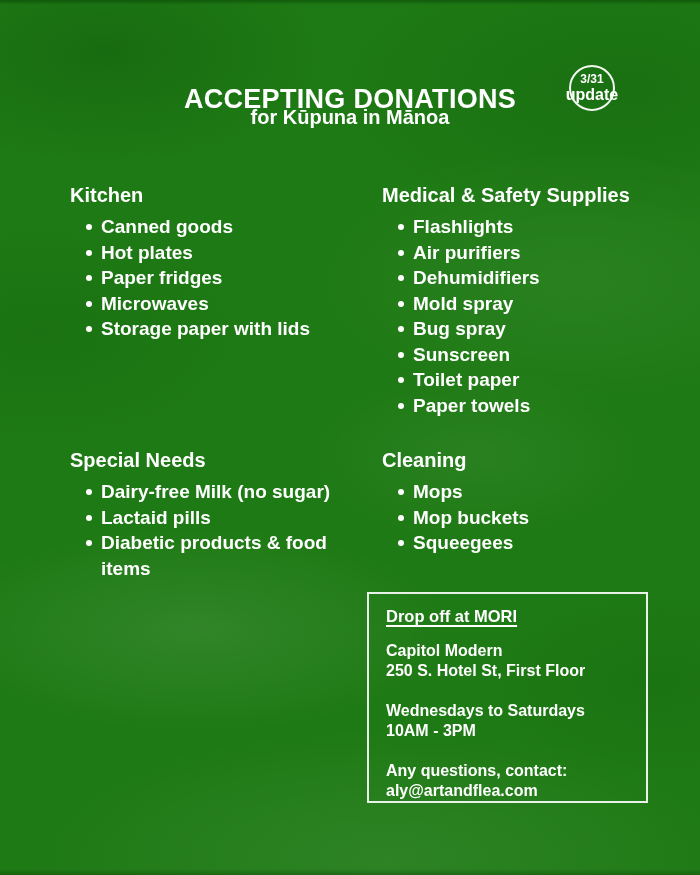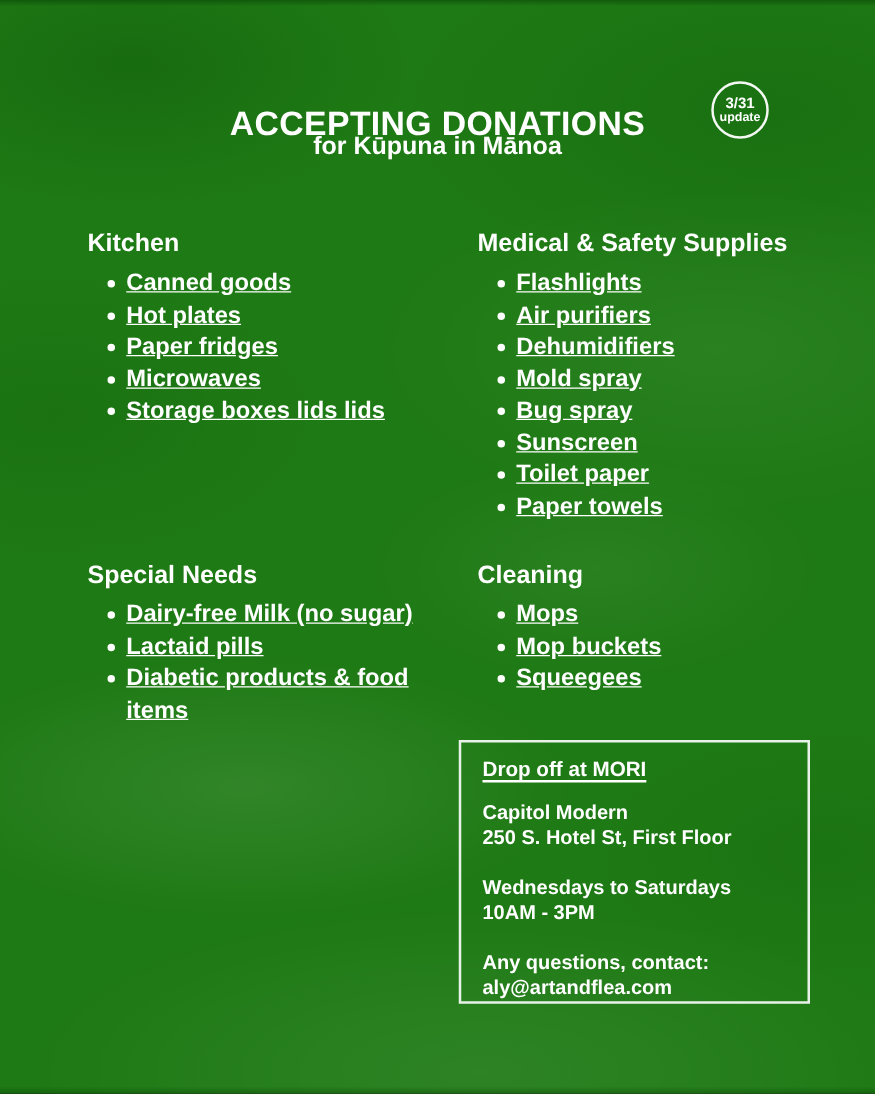--- a/index.html
+++ b/index.html
@@ -32,27 +32,27 @@
     text-align:center;font-size:20px;line-height:26px;
   }
   .badge{
     position:absolute;left:569px;top:65px;
     width:46px;height:46px;border:2px solid rgba(255,255,255,.95);
     border-radius:50%;box-sizing:border-box;
     display:flex;flex-direction:column;align-items:center;justify-content:center;
     line-height:1.1;
   }
   .badge .b1{font-size:12px;}
-  .badge .b2{font-size:10px;}
+  .badge .b2{font-size:16px;}
   .sec{position:absolute;}
   .sec h2{
     margin:0;font-size:20px;line-height:26px;
     text-decoration-thickness:2px;text-underline-offset:4px;
   }
-  .sec ul{margin:6px 0 0;padding:0;list-style:none;text-decoration:underline;}
+  .sec ul{margin:6px 0 0;padding:0;list-style:none;}
   .sec li{
     position:relative;padding-left:31px;
     font-size:19px;line-height:25.5px;
   }
   .sec li::before{
     content:"";position:absolute;left:16px;top:10px;
     width:6px;height:6px;border-radius:50%;background:#ffffff;
   }
   .sec-kitchen{left:70px;top:182px;width:300px;}
   .sec-medical{left:382px;top:182px;width:300px;}
@@ -84,21 +84,21 @@
     <span class="b2">update</span>
   </div>
 
   <section class="sec sec-kitchen">
     <h2>Kitchen</h2>
     <ul>
       <li>Canned goods</li>
       <li>Hot plates</li>
       <li>Paper fridges</li>
       <li>Microwaves</li>
-      <li>Storage boxes lids lids</li>
+      <li>Storage paper with lids</li>
     </ul>
   </section>
 
   <section class="sec sec-medical">
     <h2>Medical &amp; Safety Supplies</h2>
     <ul>
       <li>Flashlights</li>
       <li>Air purifiers</li>
       <li>Dehumidifiers</li>
       <li>Mold spray</li>

